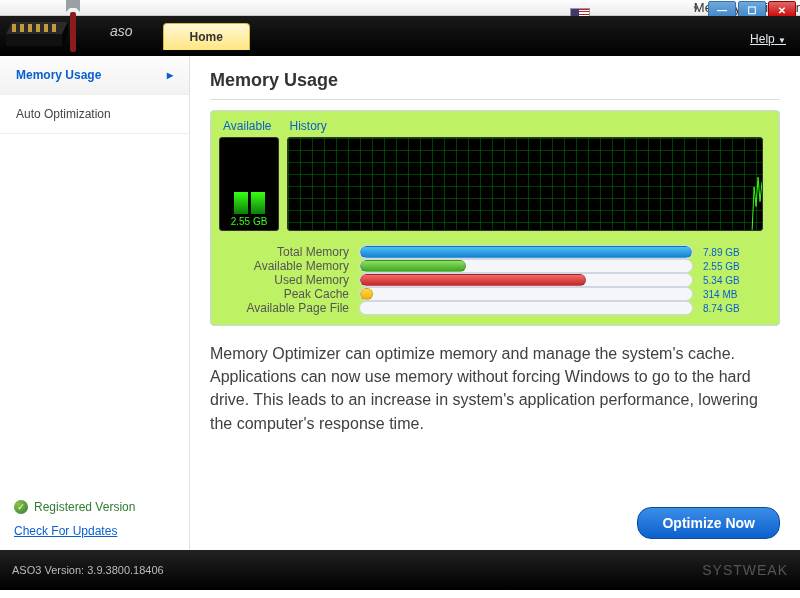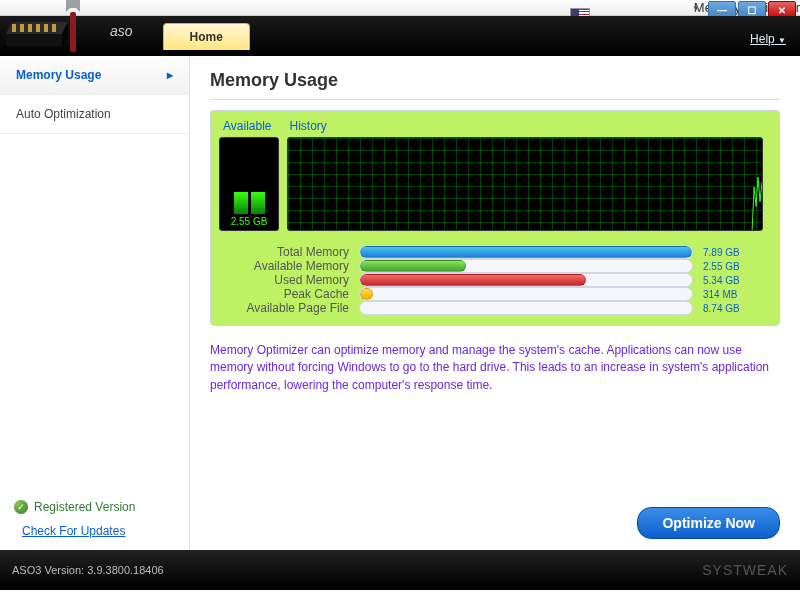--- a/index.html
+++ b/index.html
@@ -23,21 +23,21 @@
   .help { position: absolute; right: 14px; bottom: 10px; color: #dfe8f3; text-decoration: underline; font-size: 12px; }
 
   .main { display: flex; height: 494px; background: #fff; }
   .sidebar { width: 190px; border-right: 1px solid #e0e0e0; display: flex; flex-direction: column; }
   .side-item { padding: 12px 16px; border-bottom: 1px solid #eee; color: #444; cursor: pointer; display:flex; justify-content:space-between; align-items:center; }
   .side-item.active { color: #0a5fcf; font-weight: bold; background: linear-gradient(#fdfdfd,#f2f2f2); }
   .side-item.active .chev { color:#0a5fcf; }
   .sidebar-spacer { flex: 1; }
   .reg-version { display:flex; align-items:center; gap:6px; padding: 6px 14px; color:#2e7d32; font-size:12px; }
   .reg-version .dot { width:14px; height:14px; border-radius:50%; background: radial-gradient(circle at 30% 30%, #8bc34a, #2e7d32); display:flex; align-items:center; justify-content:center; color:#fff; font-size:9px; }
-  .check-updates { padding: 4px 22px 12px; }
+  .check-updates { padding: 4px 14px 12px; }
   .check-updates a { color:#0a5fcf; text-decoration: underline; cursor:pointer; }
 
   .content { flex:1; padding: 14px 20px 10px 20px; position:relative; }
   .page-title { font-size: 18px; color: #333; font-weight: 600; margin-bottom: 8px; }
   .hr { height:1px; background:#ddd; margin-bottom: 10px; }
   .chart-box { border:1px solid #c9d6e4; border-radius:4px; padding:8px 16px 10px 8px; background:#bef264; }
   .chart-labels { display:flex; gap: 10px; color:#0a5fcf; margin: 0 0 4px 4px; font-size:12px; }
   .charts-row { display:flex; gap:8px; }
   .avail-box { width:60px; height:94px; background:#000; border:1px solid #333; border-radius:3px; display:flex; flex-direction:column; align-items:center; justify-content:flex-end; padding:3px; }
   .avail-bars { display:flex; gap:3px; height:70px; align-items:flex-end; width:100%; justify-content:center; }
@@ -49,21 +49,21 @@
       repeating-linear-gradient(to bottom, rgba(0,128,0,.5) 0 1px, transparent 1px 12px);
   }
 
   .stats { margin-top: 14px; display:flex; flex-direction:column; }
   .stat-row { display:flex; align-items:center; gap:10px; }
   .stat-label { width:130px; text-align:right; color:#555; font-size:12px; }
   .bar-track { flex:1; height:14px; background:#f4f6f9; border:1px solid #d0d7e2; border-radius:8px; overflow:hidden; position:relative; }
   .bar-fill { height:100%; border-radius:8px; }
   .stat-val { width:60px; text-align:left; color:#0a5fcf; font-size:10px; }
 
-  .desc { margin-top: 16px; color:#6d28d9; font-size:12px; line-height:1.45; }
+  .desc { margin-top: 16px; color:#404040; font-size:16px; line-height:1.45; }
 
   .optimize-btn { position:absolute; right:20px; bottom: 11px; padding: 7px 24px; border-radius: 14px; border:1px solid #0b4a9e; background: linear-gradient(#3b8ee6,#0b5fcf); color:#fff; font-weight:bold; font-size:14px; cursor:pointer; }
 
   .footer { height: 40px; background: linear-gradient(#222,#000); color:#bbb; display:flex; align-items:center; padding:0 12px; font-size:11px; justify-content:space-between; }
   .footer .watermark { color:#555; font-size:14px; letter-spacing:1px; }
 </style>
 </head>
 <body>
 
 <div class="titlebar">

